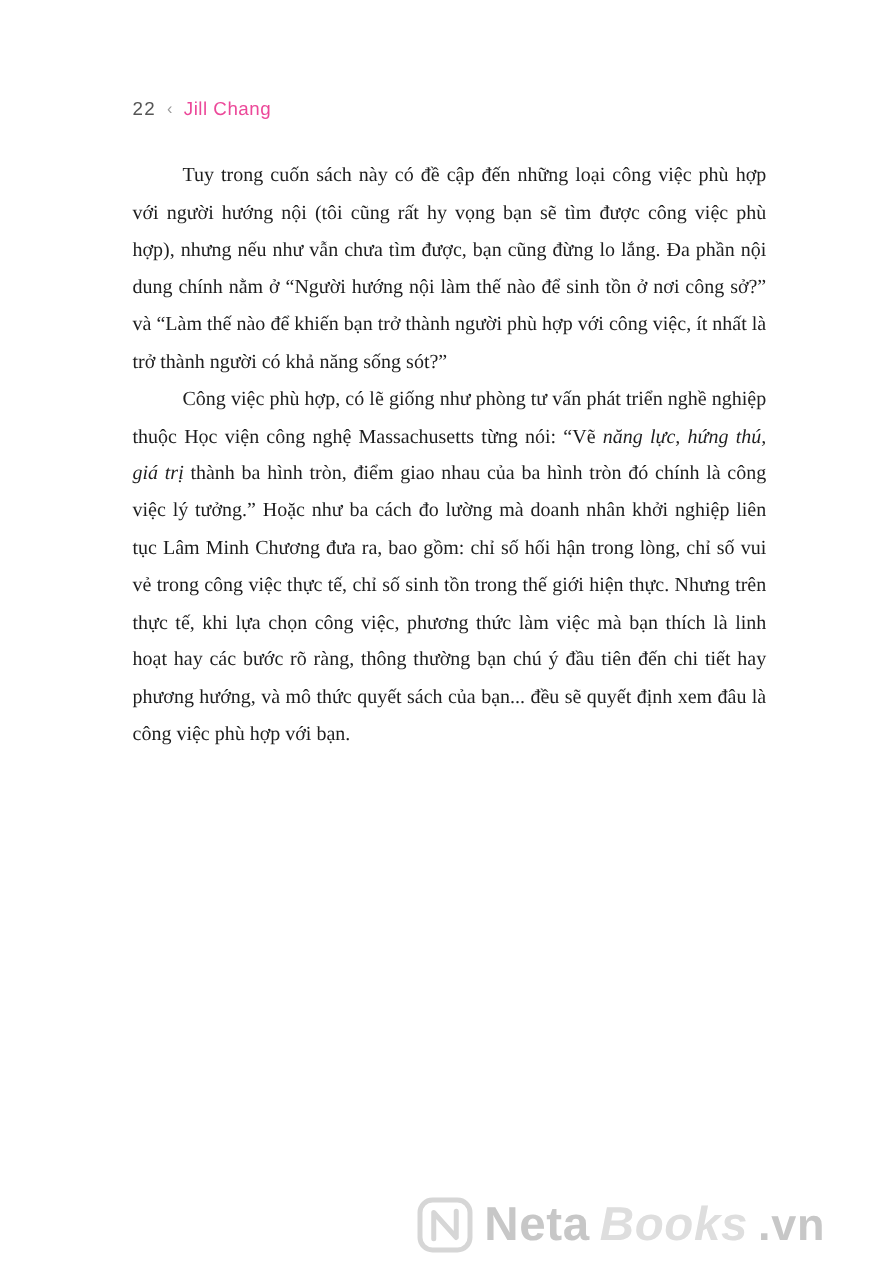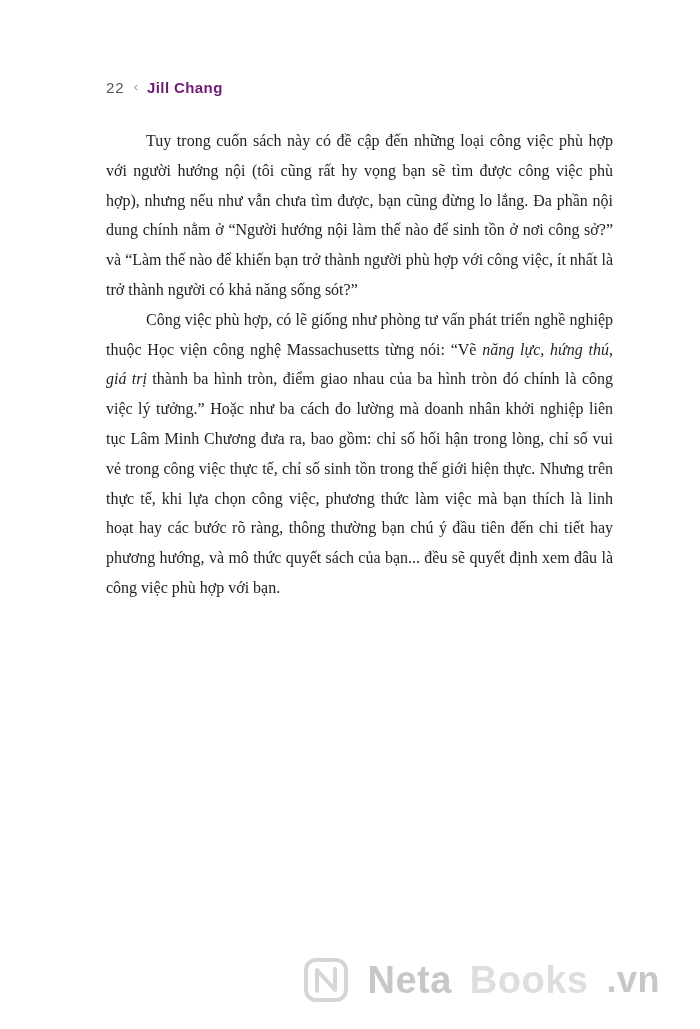--- a/index.html
+++ b/index.html
@@ -21,21 +21,21 @@
     left: 106px;
     display: flex;
     align-items: center;
     gap: 9px;
     font-family: "Liberation Sans", sans-serif;
     font-size: 15px;
     color: #4a4a4a;
   }
   .page-number { letter-spacing: 1px; color: #555; }
   .header-separator { color: #9a9a9a; font-size: 13px; transform: translateY(-1px); }
-  .author-name { font-weight: bold; color: #701a75; letter-spacing: 0.4px; }
+  .author-name { font-weight: normal; color: #ec4899; letter-spacing: 0.4px; }
 
   .page-body {
     position: absolute;
     top: 126px;
     left: 106px;
     width: 507px;
     font-size: 16px;
     line-height: 29.8px;
     text-align: justify;
     color: #1e1e1e;
@@ -47,30 +47,30 @@
   .page-body em {
     font-style: italic;
   }
 
   .watermark {
     position: absolute;
     right: 16px;
     bottom: 26px;
     display: flex;
     align-items: center;
-    gap: 18px;
+    gap: 8px;
     font-family: "Liberation Sans", sans-serif;
     font-weight: bold;
     font-size: 38px;
     letter-spacing: 0.5px;
     user-select: none;
   }
   .wm-logo { display: block; }
   .wm-neta  { color: #c7c7c7; }
-  .wm-books { color: #dedede; }
+  .wm-books { color: #dedede; font-style: italic; }
   .wm-vn    { color: #c7c7c7; font-size: 36px; }
 </style>
 </head>
 <body>
 
 <div class="page">
 
   <header class="page-header">
     <span class="page-number">22</span>
     <span class="header-separator">‹</span>

